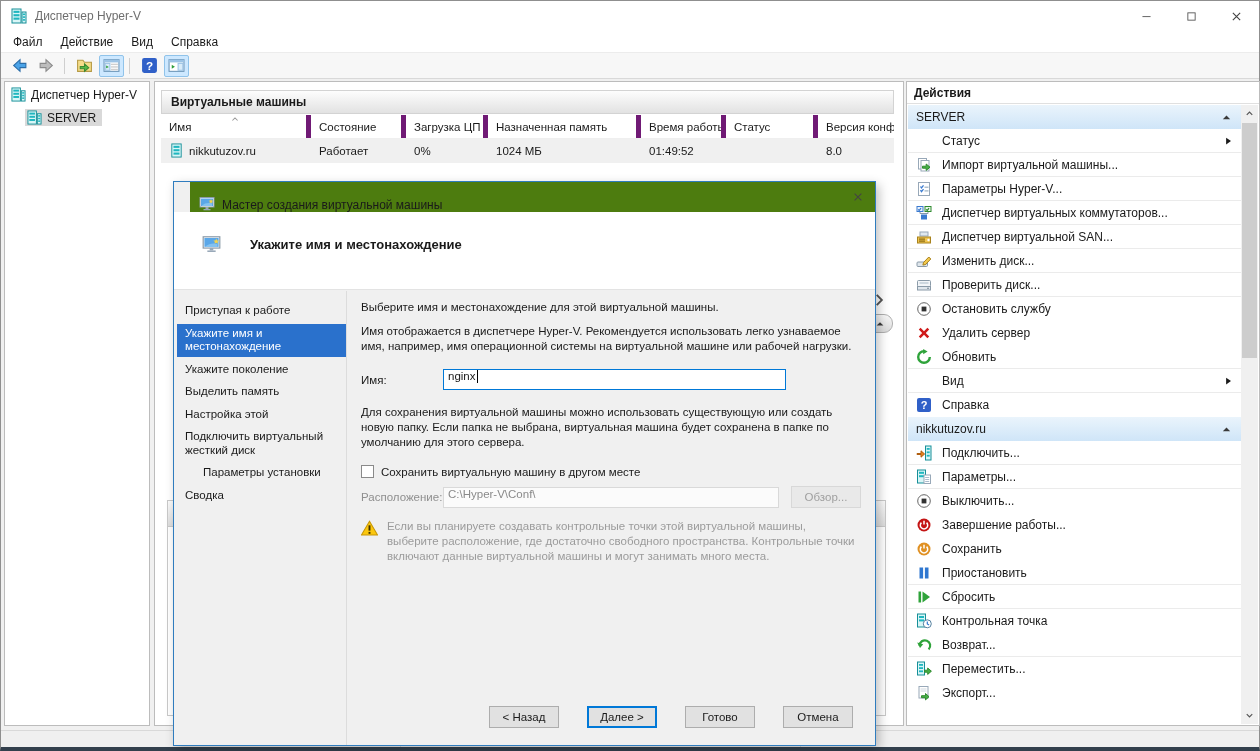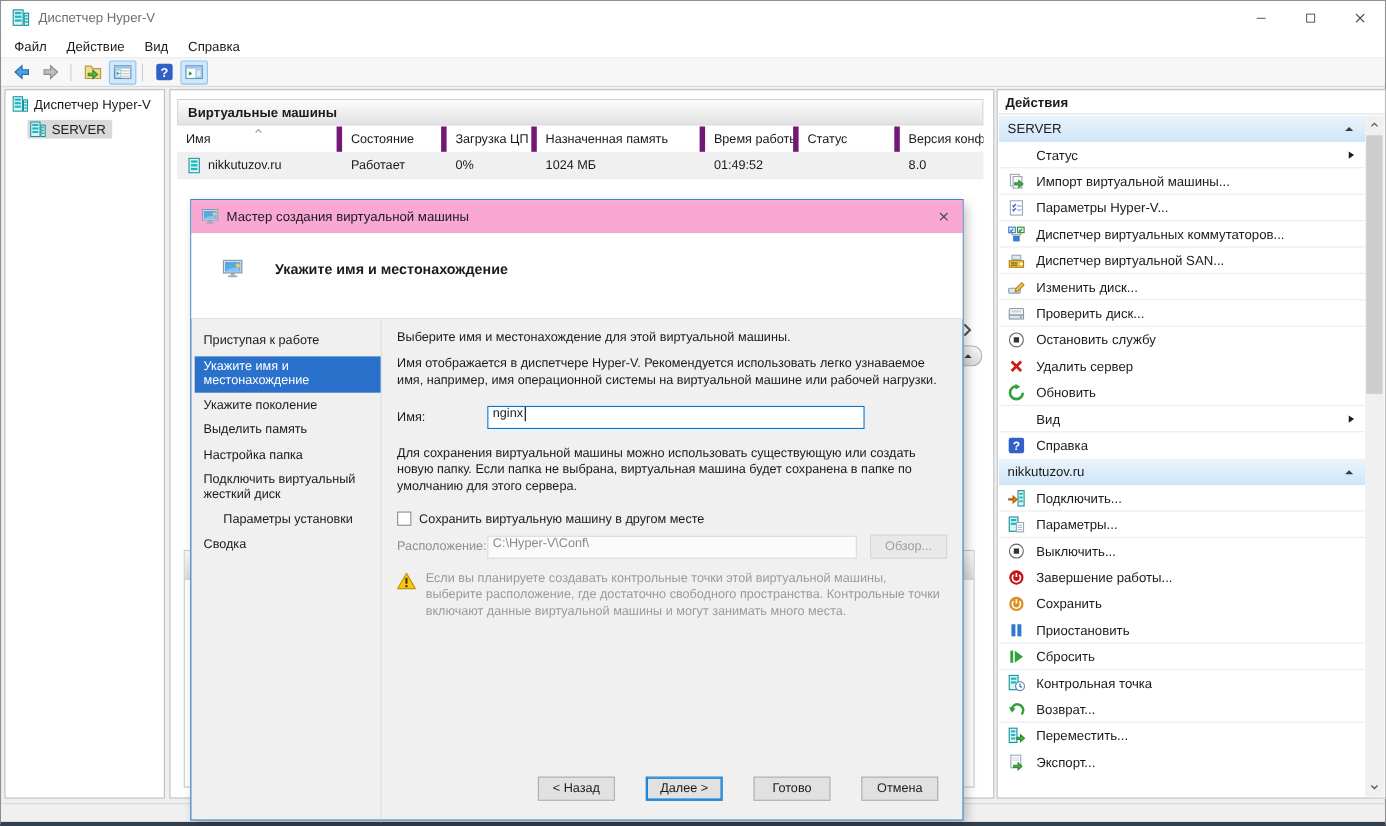--- a/index.html
+++ b/index.html
@@ -102,21 +102,21 @@
   .statusbar { position:absolute; left:0; right:0; bottom:0; height:17px; background:#f0f0f0;
                border-top:1px solid #d9d9d9; display:flex; }
   .statusbar .sb-cell { border-right:1px solid #dcdcdc; }
   .statusbar .sb-cell:nth-child(1){ width:400px; }
   .statusbar .sb-cell:nth-child(2){ width:400px; }
   .statusbar .sb-cell:nth-child(3){ flex:1; border-right:none; }
 
   
   .dialog { position:absolute; left:172px; top:180px; width:703px; height:565px; background:#f0f0f0;
             border:1px solid #2f7cbe; box-shadow:3px 4px 10px rgba(0,0,0,0.25); z-index:30; }
-  .dlg-titlebar { height:30px; background:#f9a8d4; display:flex; align-items:center; padding-left:9px; }
+  .dlg-titlebar { height:30px; background:#4d7c0f; display:flex; align-items:flex-end; padding-left:9px;margin-left:16px; }
   .dlg-icon { width:16px; height:16px; margin-right:7px; flex-shrink:0; }
   .dlg-close { margin-left:auto; width:34px; height:30px; display:flex; align-items:center; justify-content:center; }
   .dlg-close span { width:12px; height:12px; }
   .wiz-header { height:78px; background:#fff; position:relative; border-bottom:1px solid #e3e3e3; }
   .wh-icon { position:absolute; left:28px; top:23px; width:19px; height:19px; }
   .wh-title { position:absolute; left:76px; top:25px; font-size:13px; font-weight:bold; }
   .wiz-body { position:absolute; top:109px; left:0; right:0; bottom:0; }
   .wiz-nav { position:absolute; left:0; top:0; bottom:0; width:173px; border-right:1px solid #dcdcdc; padding-top:10px; }
   .nav-item { margin:0 0 3px 3px; padding:3px 4px 3px 8px; font-size:11.5px; line-height:13.5px; }
   .nav-item.selected { background:var(--nav-selected,#2a71cc); color:#fff; }
@@ -686,21 +686,21 @@
         </span>
       <span class="wh-title">Укажите имя и местонахождение</span>
     </div>
     <div class="wiz-body">
       <div class="wiz-nav">
 
       <div class="nav-item">Приступая к работе</div>
           <div class="nav-item selected">Укажите имя и местонахождение</div>
           <div class="nav-item">Укажите поколение</div>
           <div class="nav-item">Выделить память</div>
-          <div class="nav-item">Настройка папка</div>
+          <div class="nav-item">Настройка этой</div>
           <div class="nav-item">Подключить виртуальный жесткий диск</div>
           <div class="nav-item indent">Параметры установки</div>
           <div class="nav-item">Сводка</div>
         </div>
       <div class="wiz-main">
         <div class="wm-p">Выберите имя и местонахождение для этой виртуальной машины.</div>
         <div class="wm-p">Имя отображается в диспетчере Hyper-V. Рекомендуется использовать легко узнаваемое имя, например, имя операционной системы на виртуальной машине или рабочей нагрузки.</div>
         <div class="field-row">
           <span class="field-label">Имя:</span>
           <div class="fake-input">

